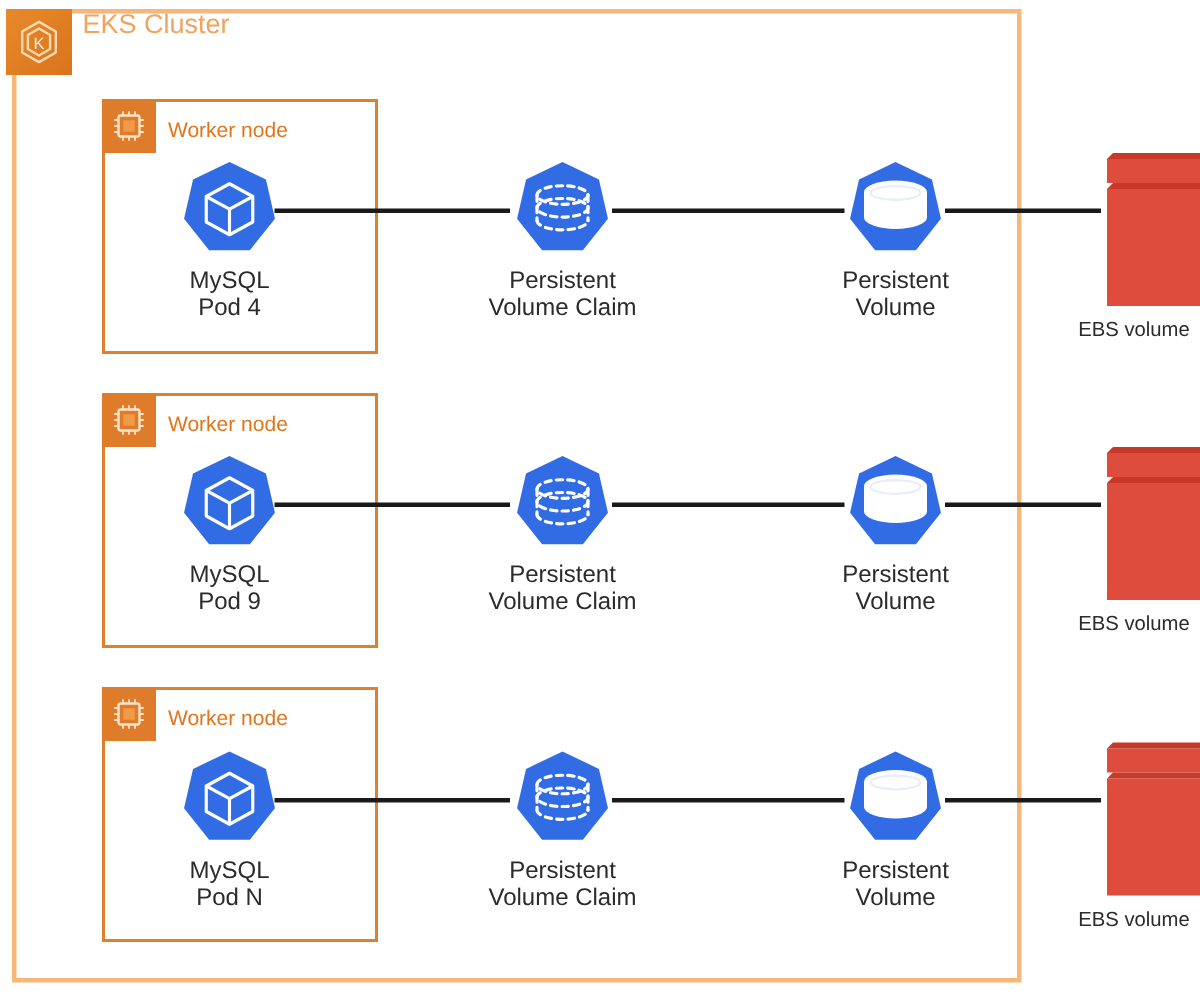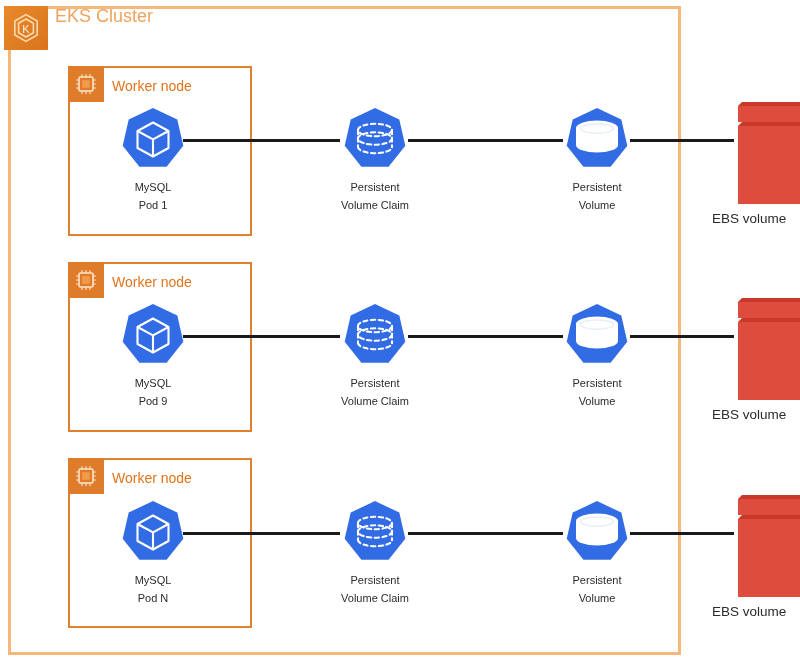--- a/index.html
+++ b/index.html
@@ -95,38 +95,39 @@
   .node {
     position: absolute;
     z-index: 3;
     text-align: center;
   }
   .node .glyph {
     display: block;
     margin: 0 auto;
   }
   .node .caption {
-    font-size: 11px;
+    font-size: 16px;
     color: #2b2b2b;
     line-height: 18px;
     white-space: nowrap;
     margin-top: 2px;
   }
   .caption-line { display: block; }
 
   
   .ebs {
     position: absolute;
     z-index: 3;
   }
   .ebs .caption {
     font-size: 13.5px;
     color: #2b2b2b;
     line-height: 18px;
     white-space: nowrap;
+    text-align: center;
   }
 </style>
 </head>
 <body>
 
 <div id="canvas">
 
   <div class="cluster-box"></div>
 
   <div class="cluster-logo">
@@ -207,21 +208,21 @@
         <path d="M35 4 L59.3 15.6 L65.3 41.8 L48.6 62.8 L21.4 62.8 L4.7 41.8 L10.7 15.6 Z" fill="#326CE5"></path>
         <g fill="none" stroke="#ffffff" stroke-width="2.1" stroke-linejoin="round">
           <path d="M35 18.5 L50.5 27 L50.5 44 L35 52.5 L19.5 44 L19.5 27 Z"></path>
           <path d="M19.5 27 L35 35.4 L50.5 27"></path>
           <path d="M35 35.4 L35 52.5"></path>
         </g>
       </svg>
     </span>
     <span class="caption">
       <span class="caption-line">MySQL</span>
-      <span class="caption-line">Pod 1</span>
+      <span class="caption-line">Pod 4</span>
     </span>
   </div>
 
   <div class="node" style="left:325px; top:104px; width:100px;">
     <span class="glyph">
       <svg width="70" height="70" viewBox="0 0 70 70" aria-hidden="true">
         <path d="M35 4 L59.3 15.6 L65.3 41.8 L48.6 62.8 L21.4 62.8 L4.7 41.8 L10.7 15.6 Z" fill="#326CE5"></path>
         <g fill="none" stroke="#ffffff" stroke-width="2.1" stroke-dasharray="4.2 3.4" stroke-linecap="round">
           <ellipse cx="35" cy="26" rx="17" ry="6.2"></ellipse>
           <path d="M18 26 L18 43"></path>

